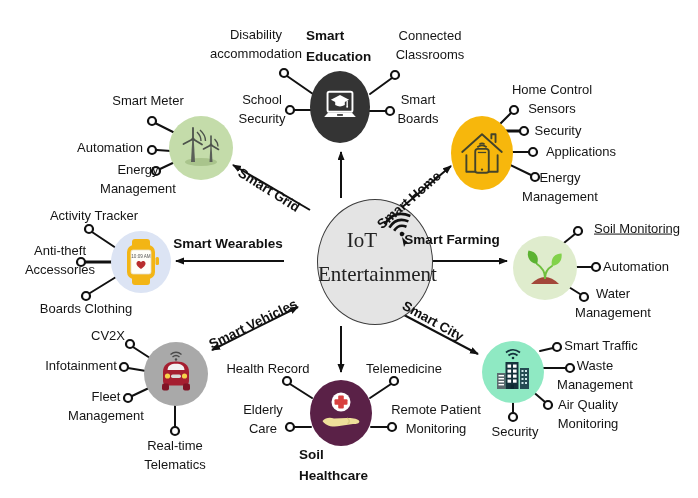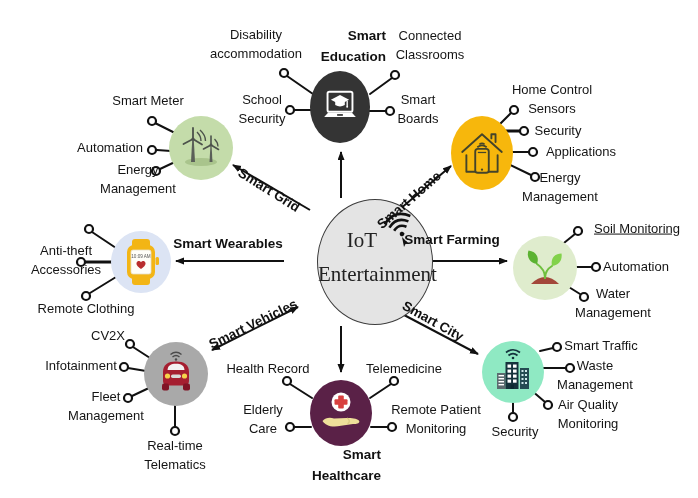--- a/index.html
+++ b/index.html
@@ -28,21 +28,21 @@
     position:absolute;transform:translate(-50%,-50%);font-size:13px;line-height:1.45;
     text-align:center;white-space:nowrap;
   }
   .wrap{white-space:normal;}
   .branch-label{
     position:absolute;transform:translate(-50%,-50%);font-size:13.5px;font-weight:bold;
     white-space:nowrap;color:#111;
   }
   .node-label{
     position:absolute;transform:translate(-50%,-50%);font-size:13.5px;font-weight:bold;
-    text-align:right;line-height:1.55;color:#111;white-space:normal;
+    text-align:left;line-height:1.55;color:#111;white-space:normal;
   }
 </style>
 </head>
 <body>
 
 <div class="canvas">
 
   <svg class="wires" viewBox="0 0 698 498">
     <defs>
       <marker id="ah" markerWidth="10" markerHeight="8" refX="8" refY="3.5" orient="auto-start-reverse" markerUnits="userSpaceOnUse">
@@ -291,21 +291,21 @@
       <text x="24" y="19.5" font-size="4.6" text-anchor="middle" fill="#555">10:09 AM</text>
       <path d="M24,31 C20,28.5 18.8,26 19.8,24.3 C20.7,22.8 23,22.7 24,24.2 C25,22.7 27.3,22.8 28.2,24.3 C29.2,26 28,28.5 24,31 Z" fill="#b92d2d"></path>
     </svg>
   </div>
 
   <div class="branch-label" style="left:269px;top:190px;transform:translate(-50%,-50%) rotate(32deg);">Smart Grid</div>
   <div class="node-label" style="left:346px;top:47px;width:80px;">Smart Education</div>
   <div class="branch-label" style="left:409px;top:200px;transform:translate(-50%,-50%) rotate(-41deg);">Smart Home</div>
   <div class="branch-label" style="left:452px;top:239px;">Smart Farming</div>
   <div class="branch-label" style="left:433px;top:321px;transform:translate(-50%,-50%) rotate(29deg);">Smart City</div>
-  <div class="node-label" style="left:340px;top:466px;width:82px;">Smart Healthcare</div>
+  <div class="node-label" style="left:340px;top:466px;width:82px;">Soil Healthcare</div>
   <div class="branch-label" style="left:253px;top:324px;transform:translate(-50%,-50%) rotate(-26deg);">Smart Vehicles</div>
   <div class="branch-label" style="left:228px;top:243px;">Smart Wearables</div>
 
   <div class="sub-label" style="left:148px;top:101px;">Smart Meter</div>
   <div class="sub-label" style="left:110px;top:148px;">Automation</div>
   <div class="sub-label wrap" style="left:138px;top:180px;width:88px;">Energy Management</div>
 
   <div class="sub-label wrap" style="left:256px;top:45px;width:96px;">Disability accommodation</div>
   <div class="sub-label wrap" style="left:430px;top:46px;width:80px;">Connected Classrooms</div>
   <div class="sub-label wrap" style="left:262px;top:110px;width:60px;">School Security</div>
@@ -328,16 +328,17 @@
   <div class="sub-label" style="left:268px;top:369px;">Health Record</div>
   <div class="sub-label" style="left:404px;top:369px;">Telemedicine</div>
   <div class="sub-label wrap" style="left:263px;top:420px;width:52px;">Elderly Care</div>
   <div class="sub-label wrap" style="left:436px;top:420px;width:112px;">Remote Patient Monitoring</div>
 
   <div class="sub-label" style="left:108px;top:336px;">CV2X</div>
   <div class="sub-label" style="left:81px;top:366px;">Infotainment</div>
   <div class="sub-label wrap" style="left:106px;top:407px;width:92px;">Fleet Management</div>
   <div class="sub-label wrap" style="left:175px;top:456px;width:74px;">Real-time Telematics</div>
 
-  <div class="sub-label wrap" style="left:66px;top:261px;width:80px;">Anti-theft Accessories</div>
-  <div class="sub-label" style="left:86px;top:309px;">Remote Clothing</div>
+  <div class="sub-label" style="left:94px;top:216px;">Activity Tracker</div>
+  <div class="sub-label wrap" style="left:60px;top:261px;width:80px;">Anti-theft Accessories</div>
+  <div class="sub-label" style="left:86px;top:309px;">Boards Clothing</div>
 
 </div>
 
 </body></html>

